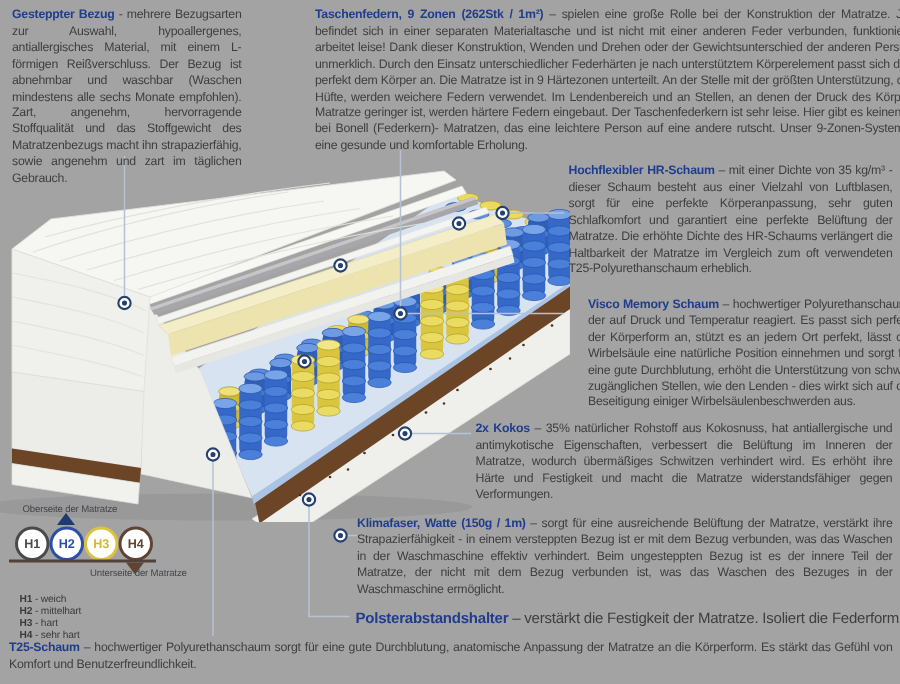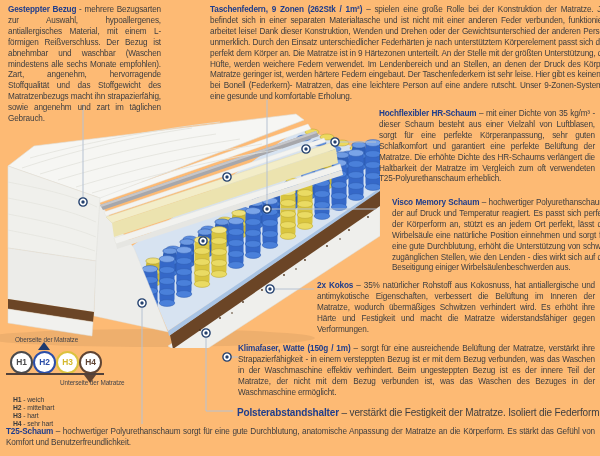--- a/index.html
+++ b/index.html
@@ -1,16 +1,16 @@
 <!DOCTYPE html>
 <html><head>
 <meta charset="utf-8">
 <style>
   html,body{margin:0;padding:0;background:#fff;}
-  #stage{position:relative;width:600px;height:456px;background:#fdba74;overflow:hidden;
+  #stage{position:relative;width:600px;height:456px;background:#a3a3a3;overflow:hidden;
          font-family:"Liberation Sans",sans-serif;}
   .sec{position:absolute;font-size:8.2px;line-height:1.33;letter-spacing:-0.15px;
        text-align:justify;color:#3e3e40;}
   .sec .hd{font-weight:bold;color:#1f3d8c;}
   .sec-polster{white-space:nowrap;font-size:10px;text-align:right;}
   #mattress-svg{position:absolute;left:0;top:108px;width:380px;height:240px;}
   #callout-svg{position:absolute;left:0;top:0;width:600px;height:456px;pointer-events:none;}
   
   .lg-label{position:absolute;font-size:6.4px;color:#45454a;letter-spacing:-0.1px;}
   .lg-circle{position:absolute;width:19px;height:19px;border-radius:50%;border:2px solid #444;

